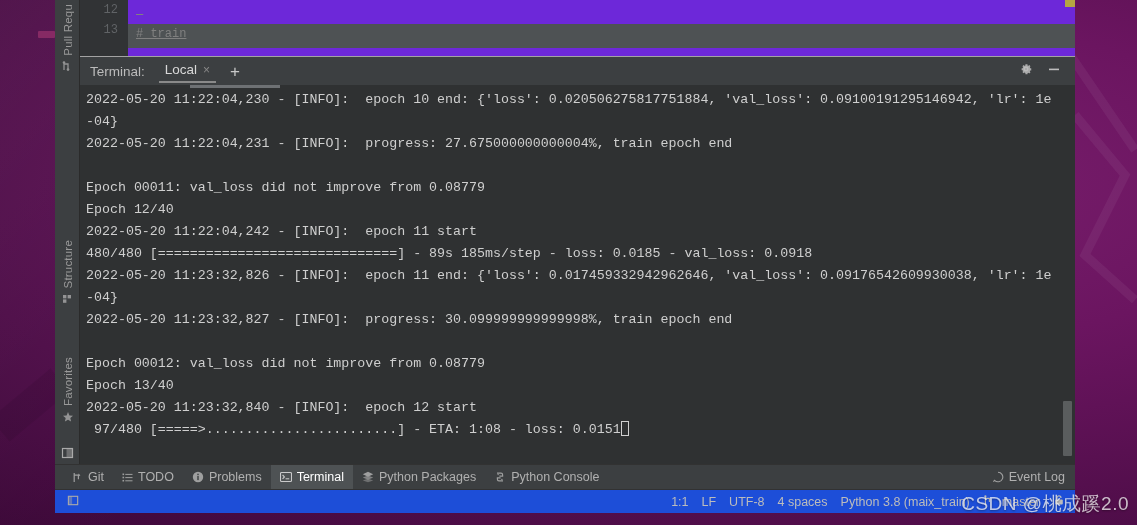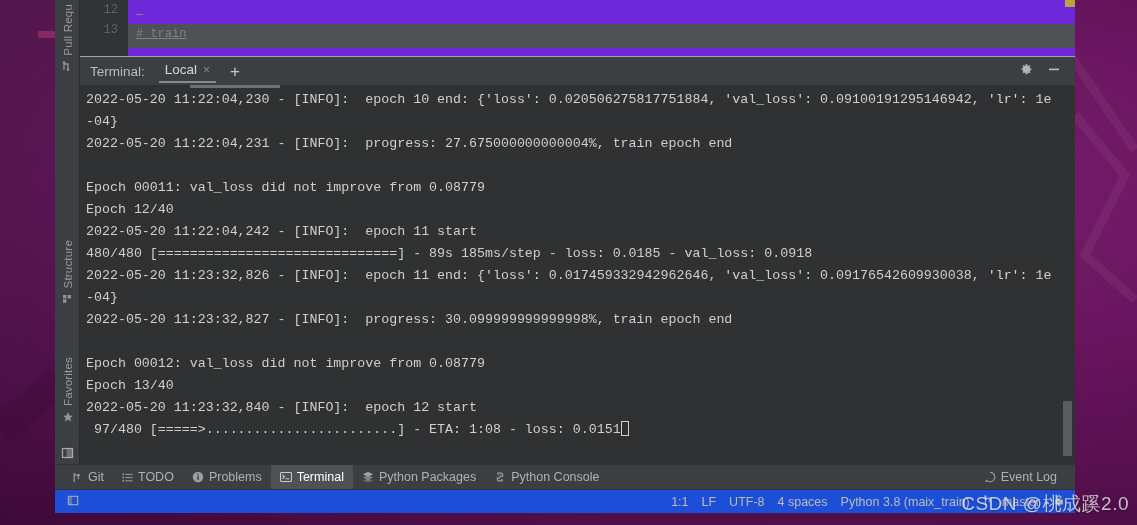--- a/index.html
+++ b/index.html
@@ -178,21 +178,21 @@
     border-top: 1px solid #323232;
   }
   .bbtn {
     display:flex; align-items:center; gap:5px;
     color:#b0b0b0; font-size:12.5px;
     padding: 3px 9px; height:25px;
     white-space:nowrap;
   }
   .bbtn.active { background:#4e5254; color:#ffffff; }
   .bbtn .bicon { opacity:.85; display:flex; align-items:center; }
-  .bottom-right { margin-left:auto; display:flex; align-items:flex-start; padding-right:18px; }
+  .bottom-right { margin-left:auto; display:flex; align-items:flex-start; padding-right:10px; }
 
   
   .status-bar {
     height: 24px; background:#1d4ed8; display:flex; align-items:center;
     color:#bcbcbc; font-size:12.5px;
     flex-shrink:0;
     border-top:1px solid #323232;
   }
   .status-left { padding-left:12px; display:flex; align-items:center; }
   .status-right { margin-left:auto; display:flex; align-items:center; gap:13px; padding-right:10px; }

